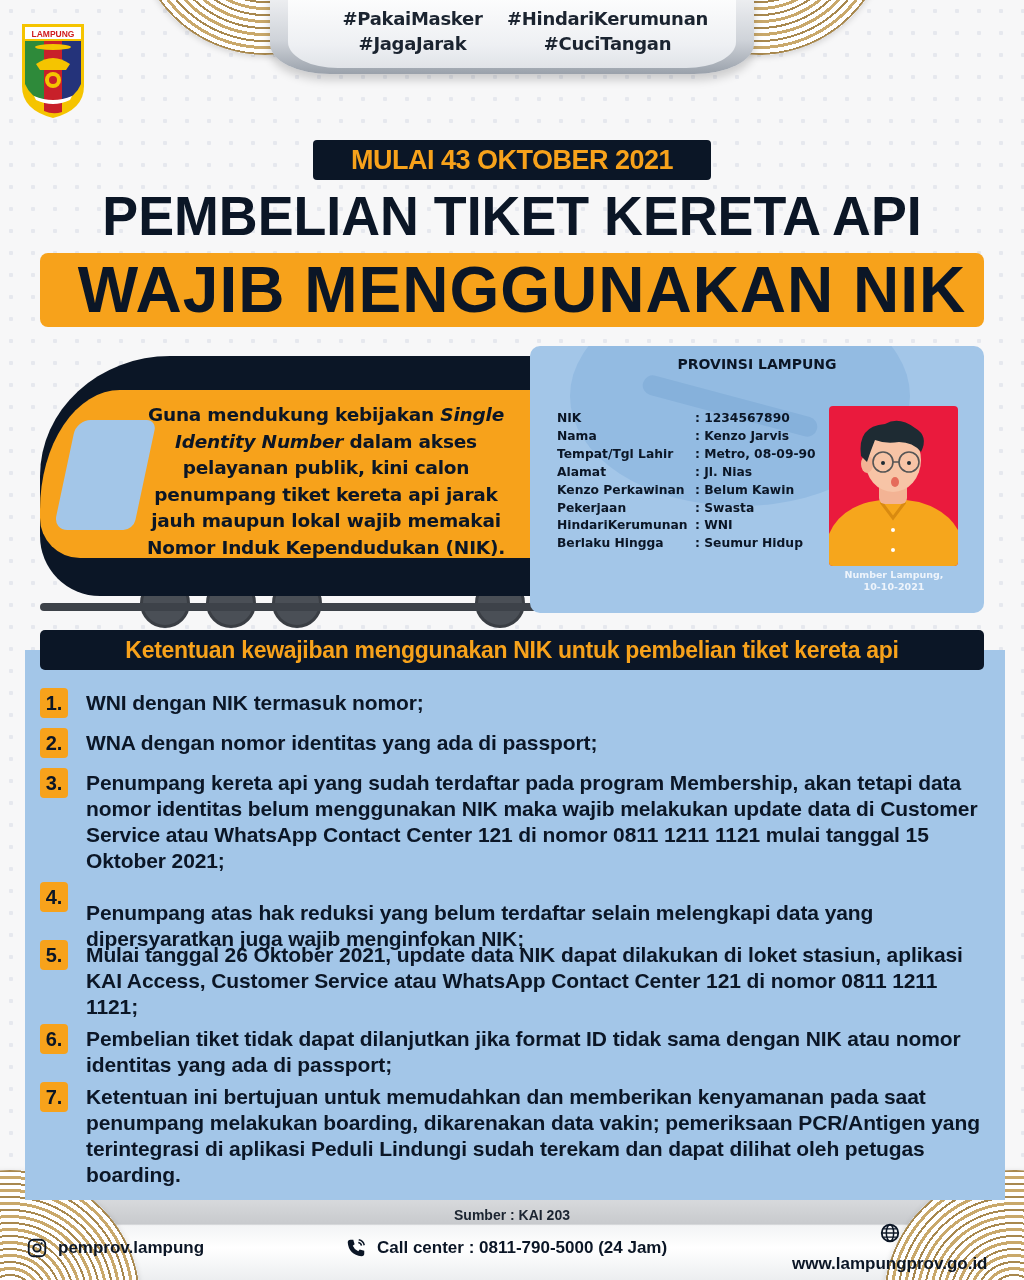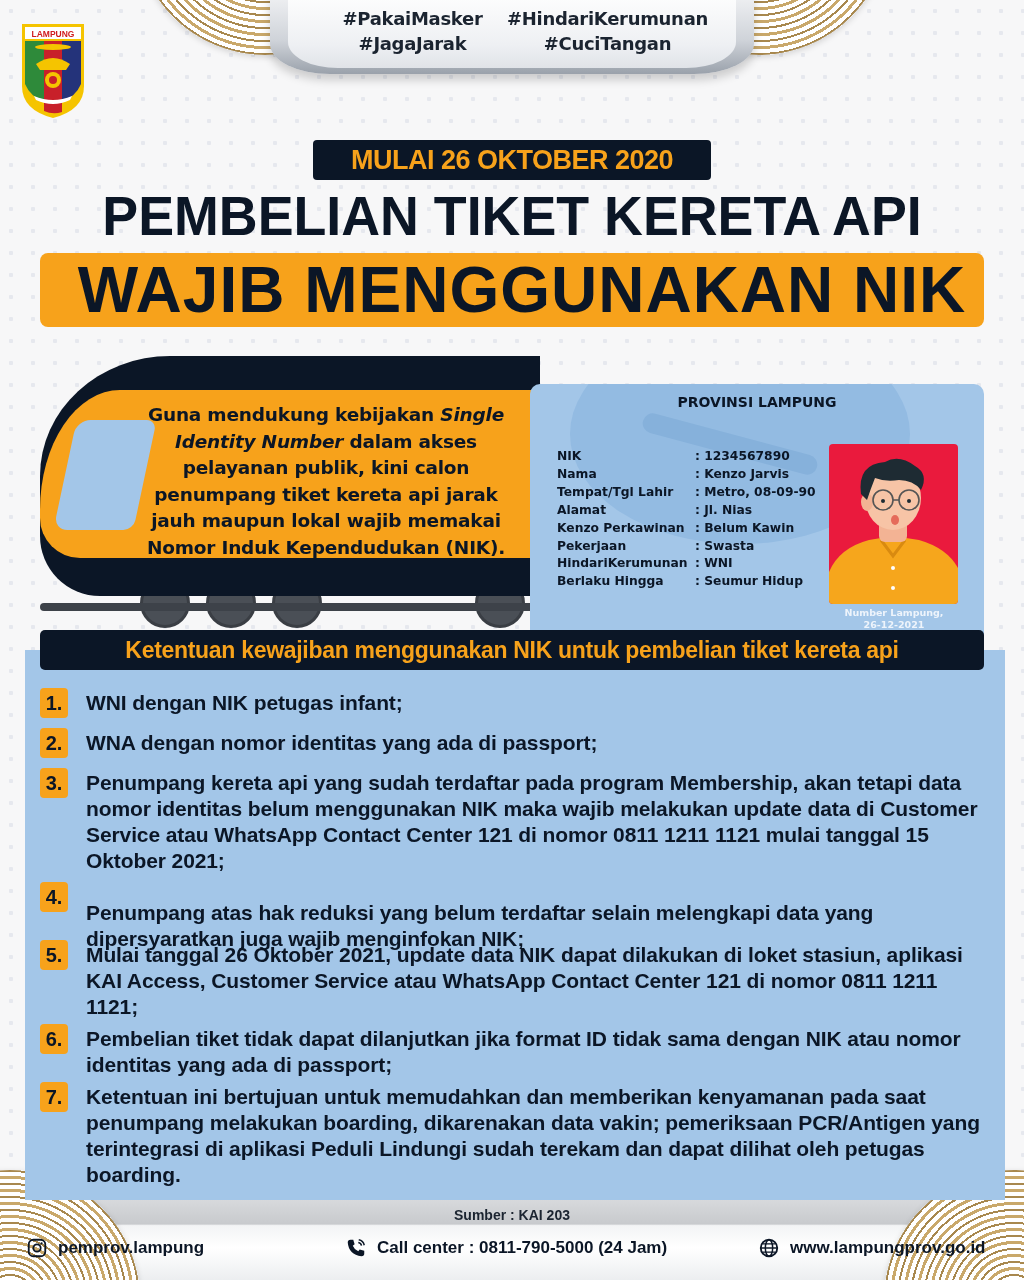--- a/index.html
+++ b/index.html
@@ -97,21 +97,21 @@
     position: absolute; right: 24px; top: 46px; width: 380px;
     text-align: center; font-size: 18.5px; line-height: 26.5px; font-weight: bold;
     color: #0b1626; letter-spacing: -0.2px;
   }
   .train-text .it { font-style: italic; }
   .train-text .strong { font-weight: 900; }
 
   
   .ktp {
     position: absolute; left: 530px; top: 346px; width: 454px; height: 267px;
-    background: #a3c6e8; border-radius: 10px; overflow: hidden; margin-top: 38px;
+    background: #a3c6e8; border-radius: 10px; overflow: hidden;
   }
   .ktp-map {
     position: absolute; left: 40px; top: -60px; width: 340px; height: 220px;
     border-radius: 50%; background: #93bbe2;
   }
   .ktp-map::after {
     content: ""; position: absolute; left: 70px; top: 110px; width: 180px; height: 20px;
     background: #86b1db; border-radius: 10px; transform: rotate(15deg);
   }
   .ktp-head {
@@ -170,21 +170,21 @@
 
   
   .footer {
     position: absolute; left: 0; top: 1230px; width: 1024px; height: 36px;
     display: flex; align-items: center;
     font-family: "Liberation Sans", sans-serif; font-weight: bold; font-size: 17px; color: #0b1626;
   }
   .f-item { position: absolute; display: flex; align-items: center; gap: 10px; white-space: nowrap; }
   .f-ig { left: 26px; }
   .f-call { left: 345px; }
-  .f-web { left: 758px; }
+  .f-web { left: 792px; flex-direction: column; }
   .f-item svg { width: 22px; height: 22px; }
 </style>
 </head>
 <body>
 
 <div class="ornament orn-tl"></div>
 <div class="ornament orn-tr"></div>
 
 <div class="ribbon"></div>
 <div class="hashtags">
@@ -201,21 +201,21 @@
   <path d="M5 19 H24 V80 Q10 74 5 62 Z" fill="#2e8a3a"></path>
   <path d="M24 19 H42 V90 Q33 93 24 89 Z" fill="#c8202a"></path>
   <path d="M42 19 H61 V62 Q56 74 42 80 Z" fill="#24337a"></path>
   <ellipse cx="33" cy="25" rx="18" ry="3" fill="#f5c400"></ellipse>
   <path d="M16 42 Q33 30 50 42 L46 48 H20 Z" fill="#f5c400"></path>
   <circle cx="33" cy="58" r="8" fill="#f5c400"></circle>
   <circle cx="33" cy="58" r="4" fill="#c8202a"></circle>
   <path d="M14 74 Q33 82 52 74 L50 78 Q33 86 16 78 Z" fill="#fff"></path>
 </svg>
 
-<div class="date-badge">MULAI 26 OKTOBER 2020</div>
+<div class="date-badge">MULAI 43 OKTOBER 2021</div>
 <div class="title1">PEMBELIAN TIKET KERETA API</div>
 <div class="title2-box">
   <div class="title2">WAJIB MENGGUNAKAN NIK</div>
 </div>
 
 <div class="train-wrap">
   <div class="wheel" style="left:100px"></div>
   <div class="wheel" style="left:166px"></div>
   <div class="wheel" style="left:232px"></div>
   <div class="wheel" style="left:435px"></div>
@@ -265,35 +265,35 @@
       <circle cx="54" cy="56" r="10" fill="none" stroke="#555" stroke-width="1.6"></circle>
       <circle cx="80" cy="56" r="10" fill="none" stroke="#555" stroke-width="1.6"></circle>
       <line x1="64" y1="56" x2="70" y2="56" stroke="#555" stroke-width="1.6"></line>
       <circle cx="54" cy="57" r="2" fill="#1e2b33"></circle>
       <circle cx="80" cy="57" r="2" fill="#1e2b33"></circle>
       <ellipse cx="66" cy="76" rx="4" ry="5" fill="#e56b5a"></ellipse>
     </svg>
   </div>
   <div class="ktp-caption">
     <div>Number Lampung,</div>
-    <div>26-12-2021</div>
+    <div>10-10-2021</div>
   </div>
 </div>
 
 <div class="bottom-band"></div>
 <div class="ornament orn-bl"></div>
 <div class="ornament orn-br"></div>
 
 <div class="rules-panel"></div>
 <div class="rules-header">Ketentuan kewajiban menggunakan NIK untuk pembelian tiket kereta api</div>
 
 <div class="rules-list">
   <div class="rule" style="top:2px">
     <div class="rule-num">1.</div>
-    <div class="rule-text" style="top:4px">WNI dengan NIK petugas infant;</div>
+    <div class="rule-text" style="top:4px">WNI dengan NIK termasuk nomor;</div>
   </div>
   <div class="rule" style="top:42px">
     <div class="rule-num">2.</div>
     <div class="rule-text" style="top:4px">WNA dengan nomor identitas yang ada di passport;</div>
   </div>
   <div class="rule" style="top:82px">
     <div class="rule-num">3.</div>
     <div class="rule-text" style="top:4px">Penumpang kereta api yang sudah terdaftar pada program Membership, akan tetapi data nomor identitas belum menggunakan NIK maka wajib melakukan update data di Customer Service atau WhatsApp Contact Center 121 di nomor 0811 1211 1121 mulai tanggal 15 Oktober 2021;</div>
   </div>
   <div class="rule" style="top:196px">

